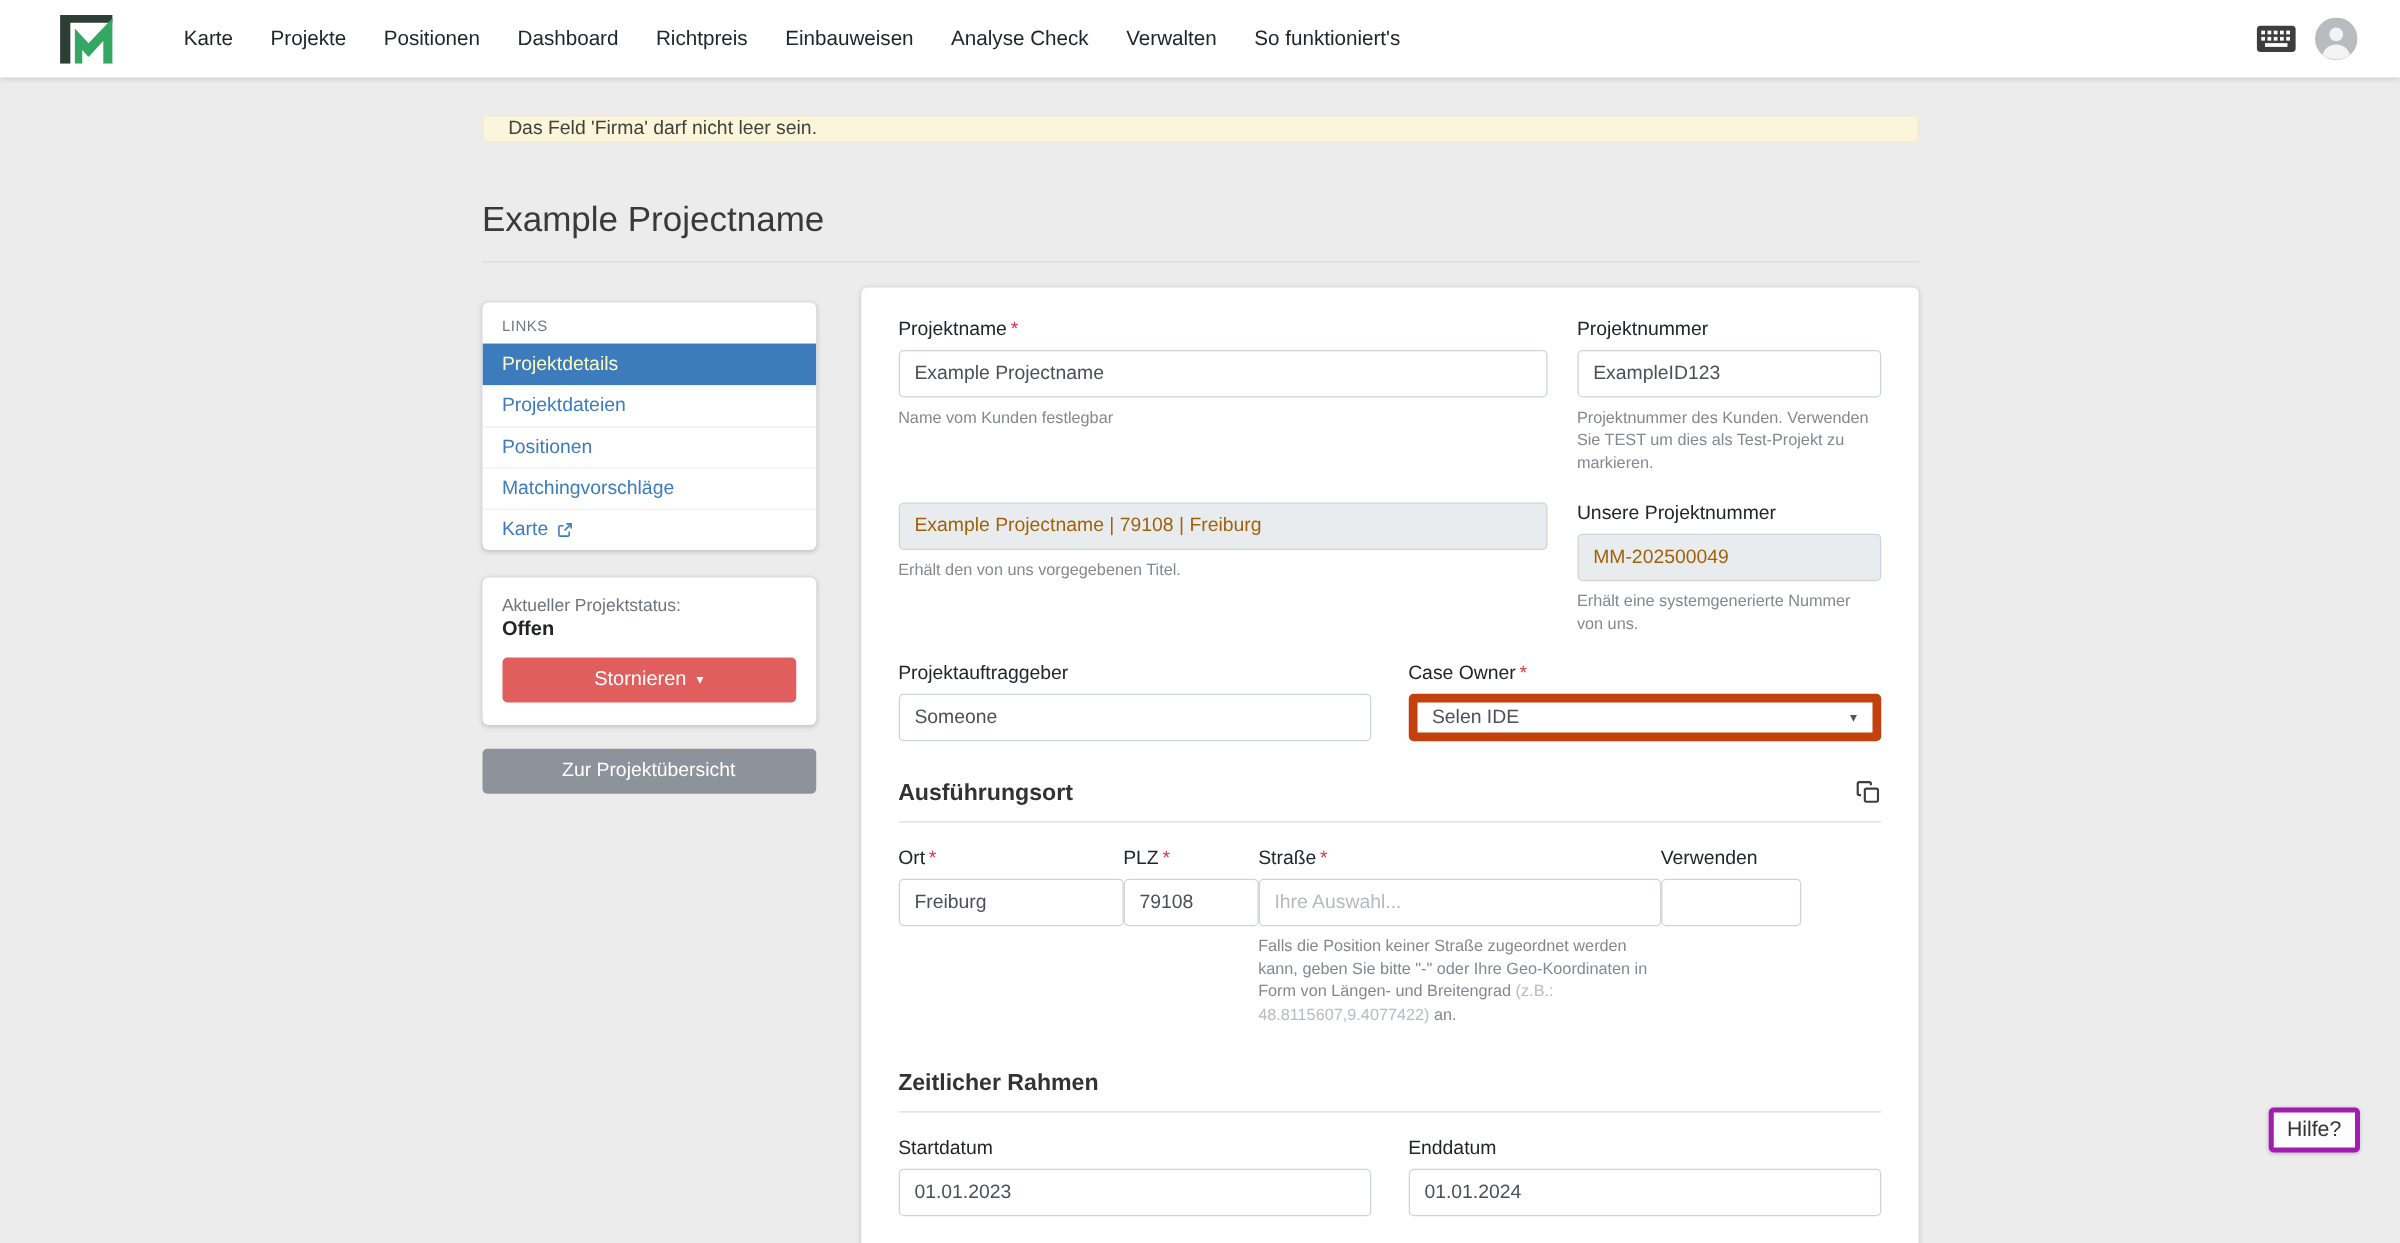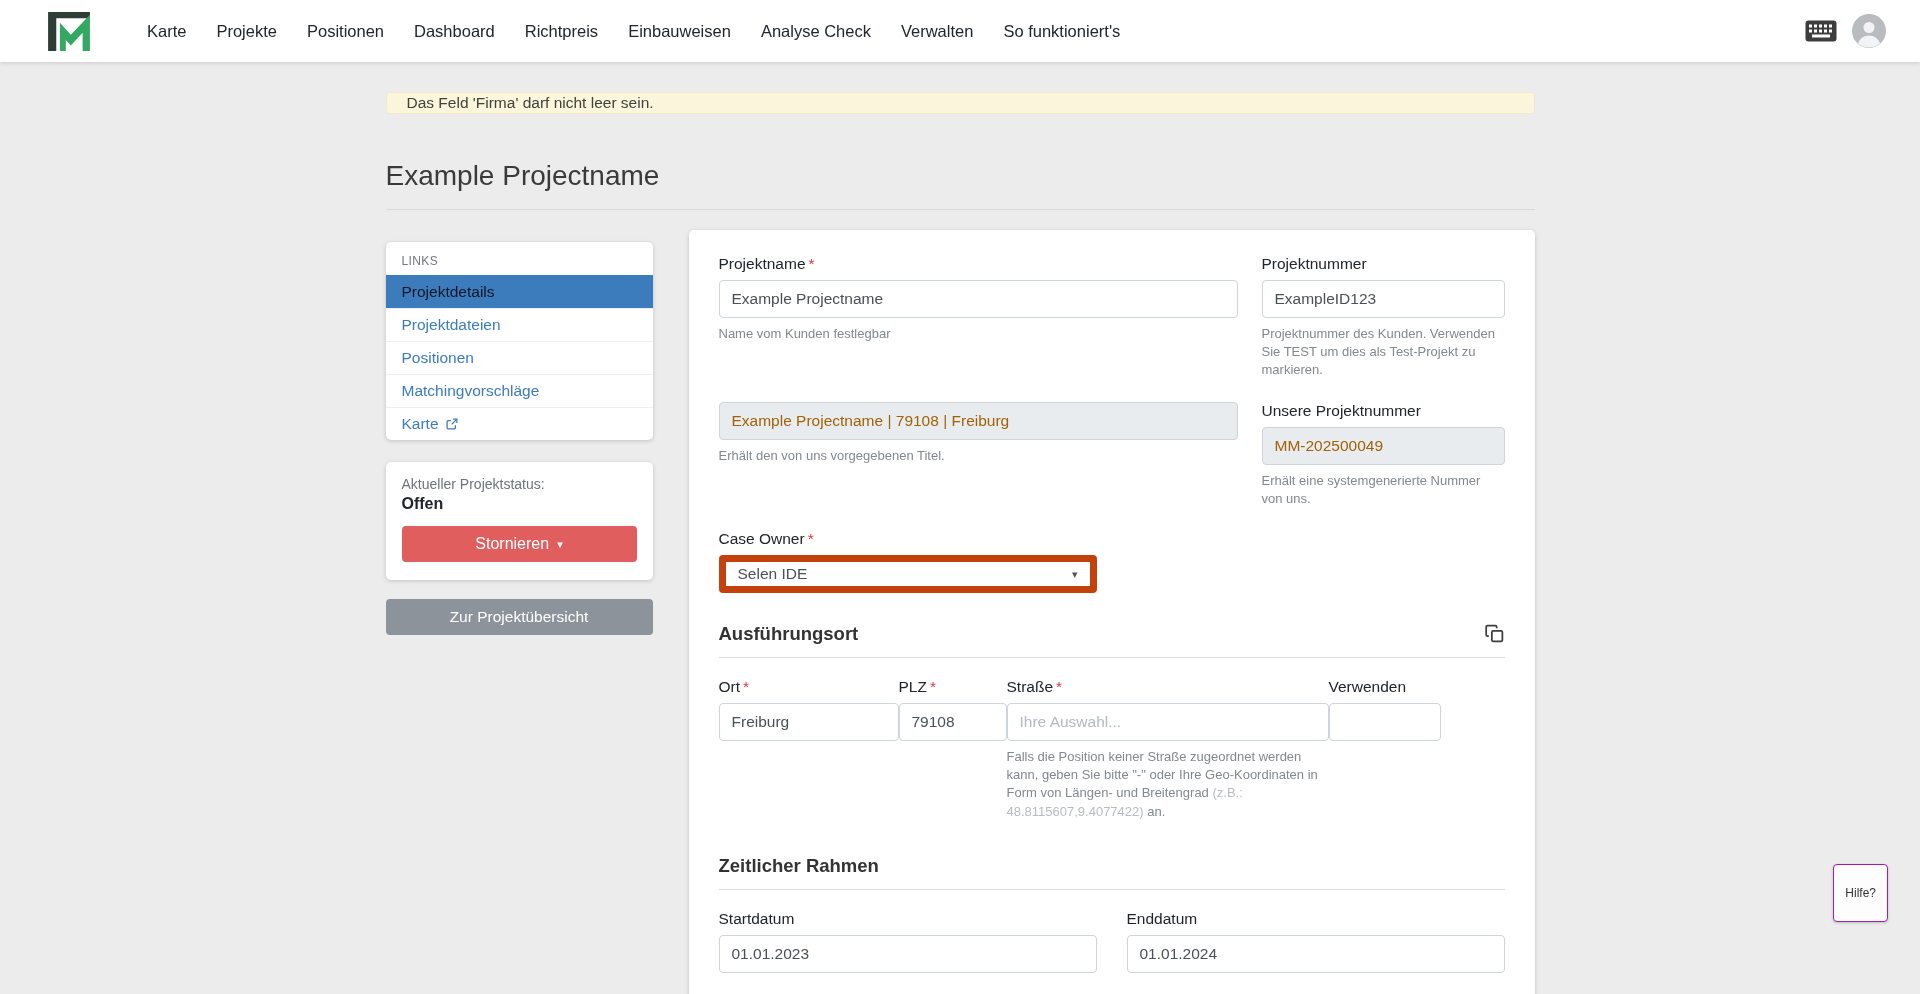--- a/index.html
+++ b/index.html
@@ -36,21 +36,21 @@
   .page-title{margin-top:46px;font-size:28px;font-weight:500;color:#3a3a3a;}
   .title-hr{border:none;border-top:1px solid #d9d9d9;margin:17px 0 20px;}
   .content-row{display:flex;gap:36px;align-items:flex-start;padding-bottom:30px;}
   
   .sidebar{width:267px;flex:0 0 auto;}
   .card{background:#fff;border-radius:5px;box-shadow:0 1px 4px rgba(0,0,0,.18);}
   .links-card{overflow:hidden;margin-bottom:22px;margin-top:12px;}
   .links-header{font-size:12px;color:#73787d;padding:12px 16px 7px;letter-spacing:.4px;}
   .side-item{display:flex;align-items:center;gap:7px;padding:7px 16px;font-size:15.5px;
     color:var(--primary-blue,#3c7cbc);cursor:pointer;border-top:1px solid #efefef;}
-  .side-item.active{background:var(--primary-blue,#3c7cbc);color:#0f172a;border-top-color:var(--primary-blue,#3c7cbc);}
+  .side-item.active{background:var(--primary-blue,#3c7cbc);color:#fef9c3;border-top-color:var(--primary-blue,#3c7cbc);}
   .ext-icon{display:inline-flex;}
   .status-card{padding:14px 16px 18px;margin-bottom:19px;}
   .status-label{font-size:14px;color:#6c757d;}
   .status-value{font-size:16px;font-weight:bold;margin-top:3px;color:#212529;}
   .btn{display:flex;align-items:center;justify-content:center;border:none;border-radius:4px;
     cursor:pointer;font-family:inherit;}
   .btn-danger{width:100%;height:36px;background:var(--danger-red,#e15e5e);color:#fff;font-size:16px;margin-top:13px;gap:8px;}
   .btn-gray{width:100%;height:36px;background:#8d939a;color:#fff;font-size:15.5px;}
   .caret{font-size:11px;line-height:1;}
   
@@ -71,22 +71,22 @@
   .section-head{display:flex;align-items:center;justify-content:space-between;margin-top:30px;}
   .section-title{font-size:18.5px;font-weight:600;color:#333;}
   .section-hr{border:none;border-top:1px solid #dedede;margin:12px 0 20px;}
   .addr-row{display:flex;align-items:flex-start;}
   .w-ort{width:180px;flex:0 0 auto;}
   .w-plz{width:108px;flex:0 0 auto;}
   .w-str{width:322px;flex:0 0 auto;}
   .w-hnr{width:112px;flex:0 0 auto;}
   .mt-sec{margin-top:34px;}
   
-  .help-fab{position:fixed;right:32px;bottom:72px;background:#fdfdfd;border:1px solid #a21caf;
-    border-radius:4px;padding:21px 11px;font-size:12px;color:#333;cursor:pointer;
+  .help-fab{position:fixed;right:32px;bottom:72px;background:#fdfdfd;border:4px solid #a21caf;
+    border-radius:4px;padding:4px 11px;font-size:17px;color:#333;cursor:pointer;
     box-shadow:0 1px 3px rgba(0,0,0,.2);font-family:inherit;}
 </style>
 </head>
 <body>
 
 <nav class="navbar">
   <div class="logo">
     <svg width="46" height="40" viewBox="0 0 50 44">
       <path d="M2 1h46v7H11v36H2Z" fill="#2c3e36"></path>
       <path d="M15 44V13l12 13L48 4v40h-8V24L27 38l-5.5-6V44Z" fill="#34a862"></path>
@@ -205,20 +205,24 @@
           </div>
           <div class="form-group">
             <label>Unsere Projektnummer</label>
             <input class="text-input" disabled="" value="MM-202500049" style="">
             <div class="help">Erhält eine systemgenerierte Nummer von uns.</div>
           </div>
         </div>
 
         <div class="grid-2b">
           <div class="form-group">
+            <label>Projektauftraggeber</label>
+            <input class="text-input" value="Someone" style="">
+          </div>
+          <div class="form-group">
             <label><span>Case Owner</span><span class="req">*</span></label>
             <div class="select-box">
               <span>Selen IDE</span>
               <span class="select-caret">▾</span>
             </div>
           </div>
         </div>
 
         <div class="section-head">
           <h2 class="section-title">Ausführungsort</h2>

